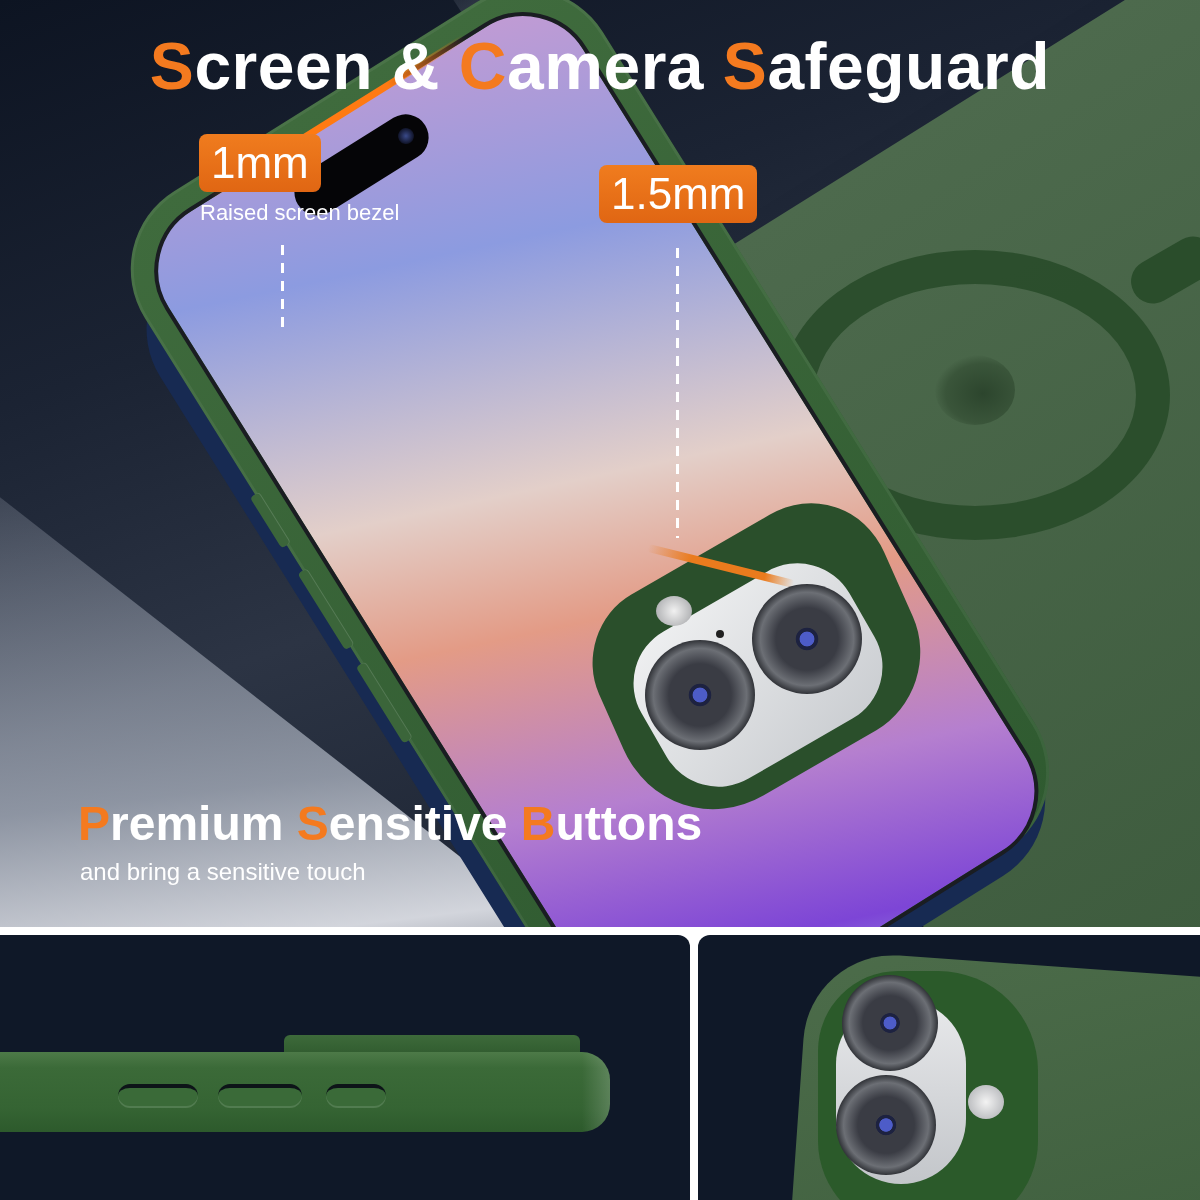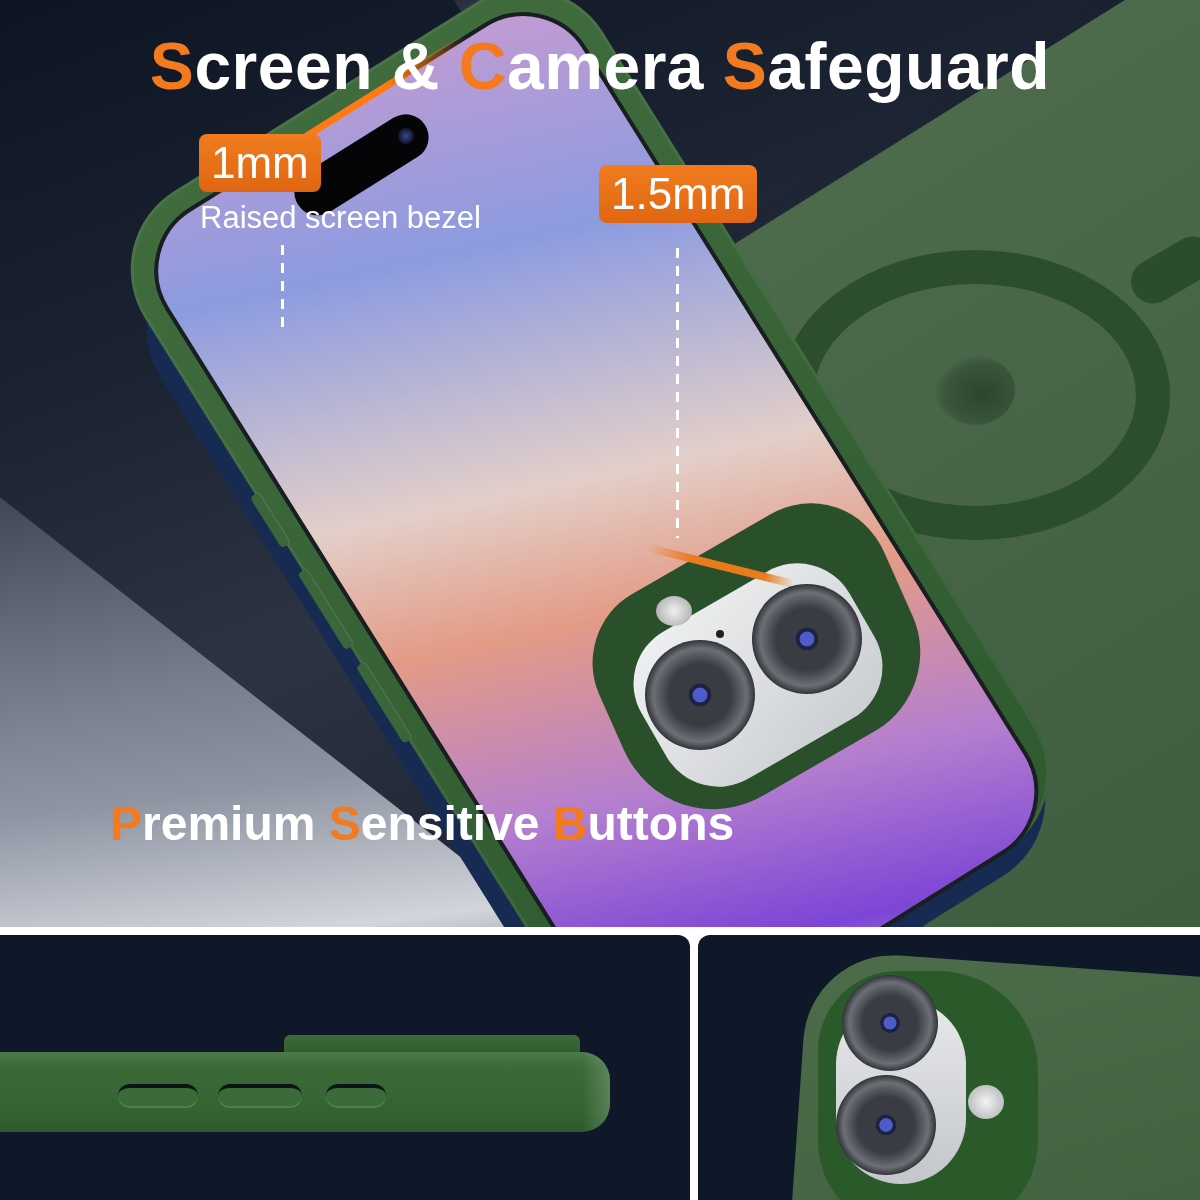--- a/index.html
+++ b/index.html
@@ -128,25 +128,25 @@
     font-size: 66px; font-weight: 700; color: #ffffff; letter-spacing: 0.5px;
   }
   .accent { color: #f47a1f; }
 
   .badge {
     position: absolute; height: 58px; padding: 0 12px; border-radius: 8px;
     background: linear-gradient(180deg, #f07c1e, #e06613);
     color: #ffffff; font-size: 44px; line-height: 58px; font-weight: 400;
   }
   .badge-label {
-    position: absolute; color: #ffffff; font-size: 31px; font-weight: 400;
+    position: absolute; color: #ffffff; font-size: 22px; font-weight: 400;
   }
 
   .feature-title {
-    position: absolute; left: 78px; top: 796px; font-size: 48px; font-weight: 700; color: #ffffff; margin-left: 32px;
+    position: absolute; left: 78px; top: 796px; font-size: 48px; font-weight: 700; color: #ffffff;
   }
   .feature-desc {
     position: absolute; left: 80px; top: 856px; width: 800px;
     font-size: 24px; line-height: 31px; color: #ffffff;
   }
 
   
   .panel {
     position: absolute; top: 935px; height: 265px; background: #0f1828; overflow: hidden;
   }
@@ -237,20 +237,21 @@
 
   <div class="badge" style="left:199px;top:134px;">1mm</div>
   <div class="badge-label" style="left:200px;top:200px;">Raised screen bezel</div>
 
   <div class="badge" style="left:599px;top:126px;margin-top:39px;">1.5mm</div>
 
   <div class="feature-title">
     <span class="accent">P</span><span>remium </span><span class="accent">S</span><span>ensitive </span><span class="accent">B</span><span>uttons</span>
   </div>
   <div class="feature-desc">
+    <div>and bring a sensitive touch</div>
   </div>
 </div>
 
 <div class="panel panel-left">
   <div class="side-bump"></div>
   <div class="side-case"></div>
   <div class="side-button" style="left:118px;width:80px;"></div>
   <div class="side-button" style="left:218px;width:84px;"></div>
   <div class="side-button" style="left:326px;width:60px;"></div>
 </div>

